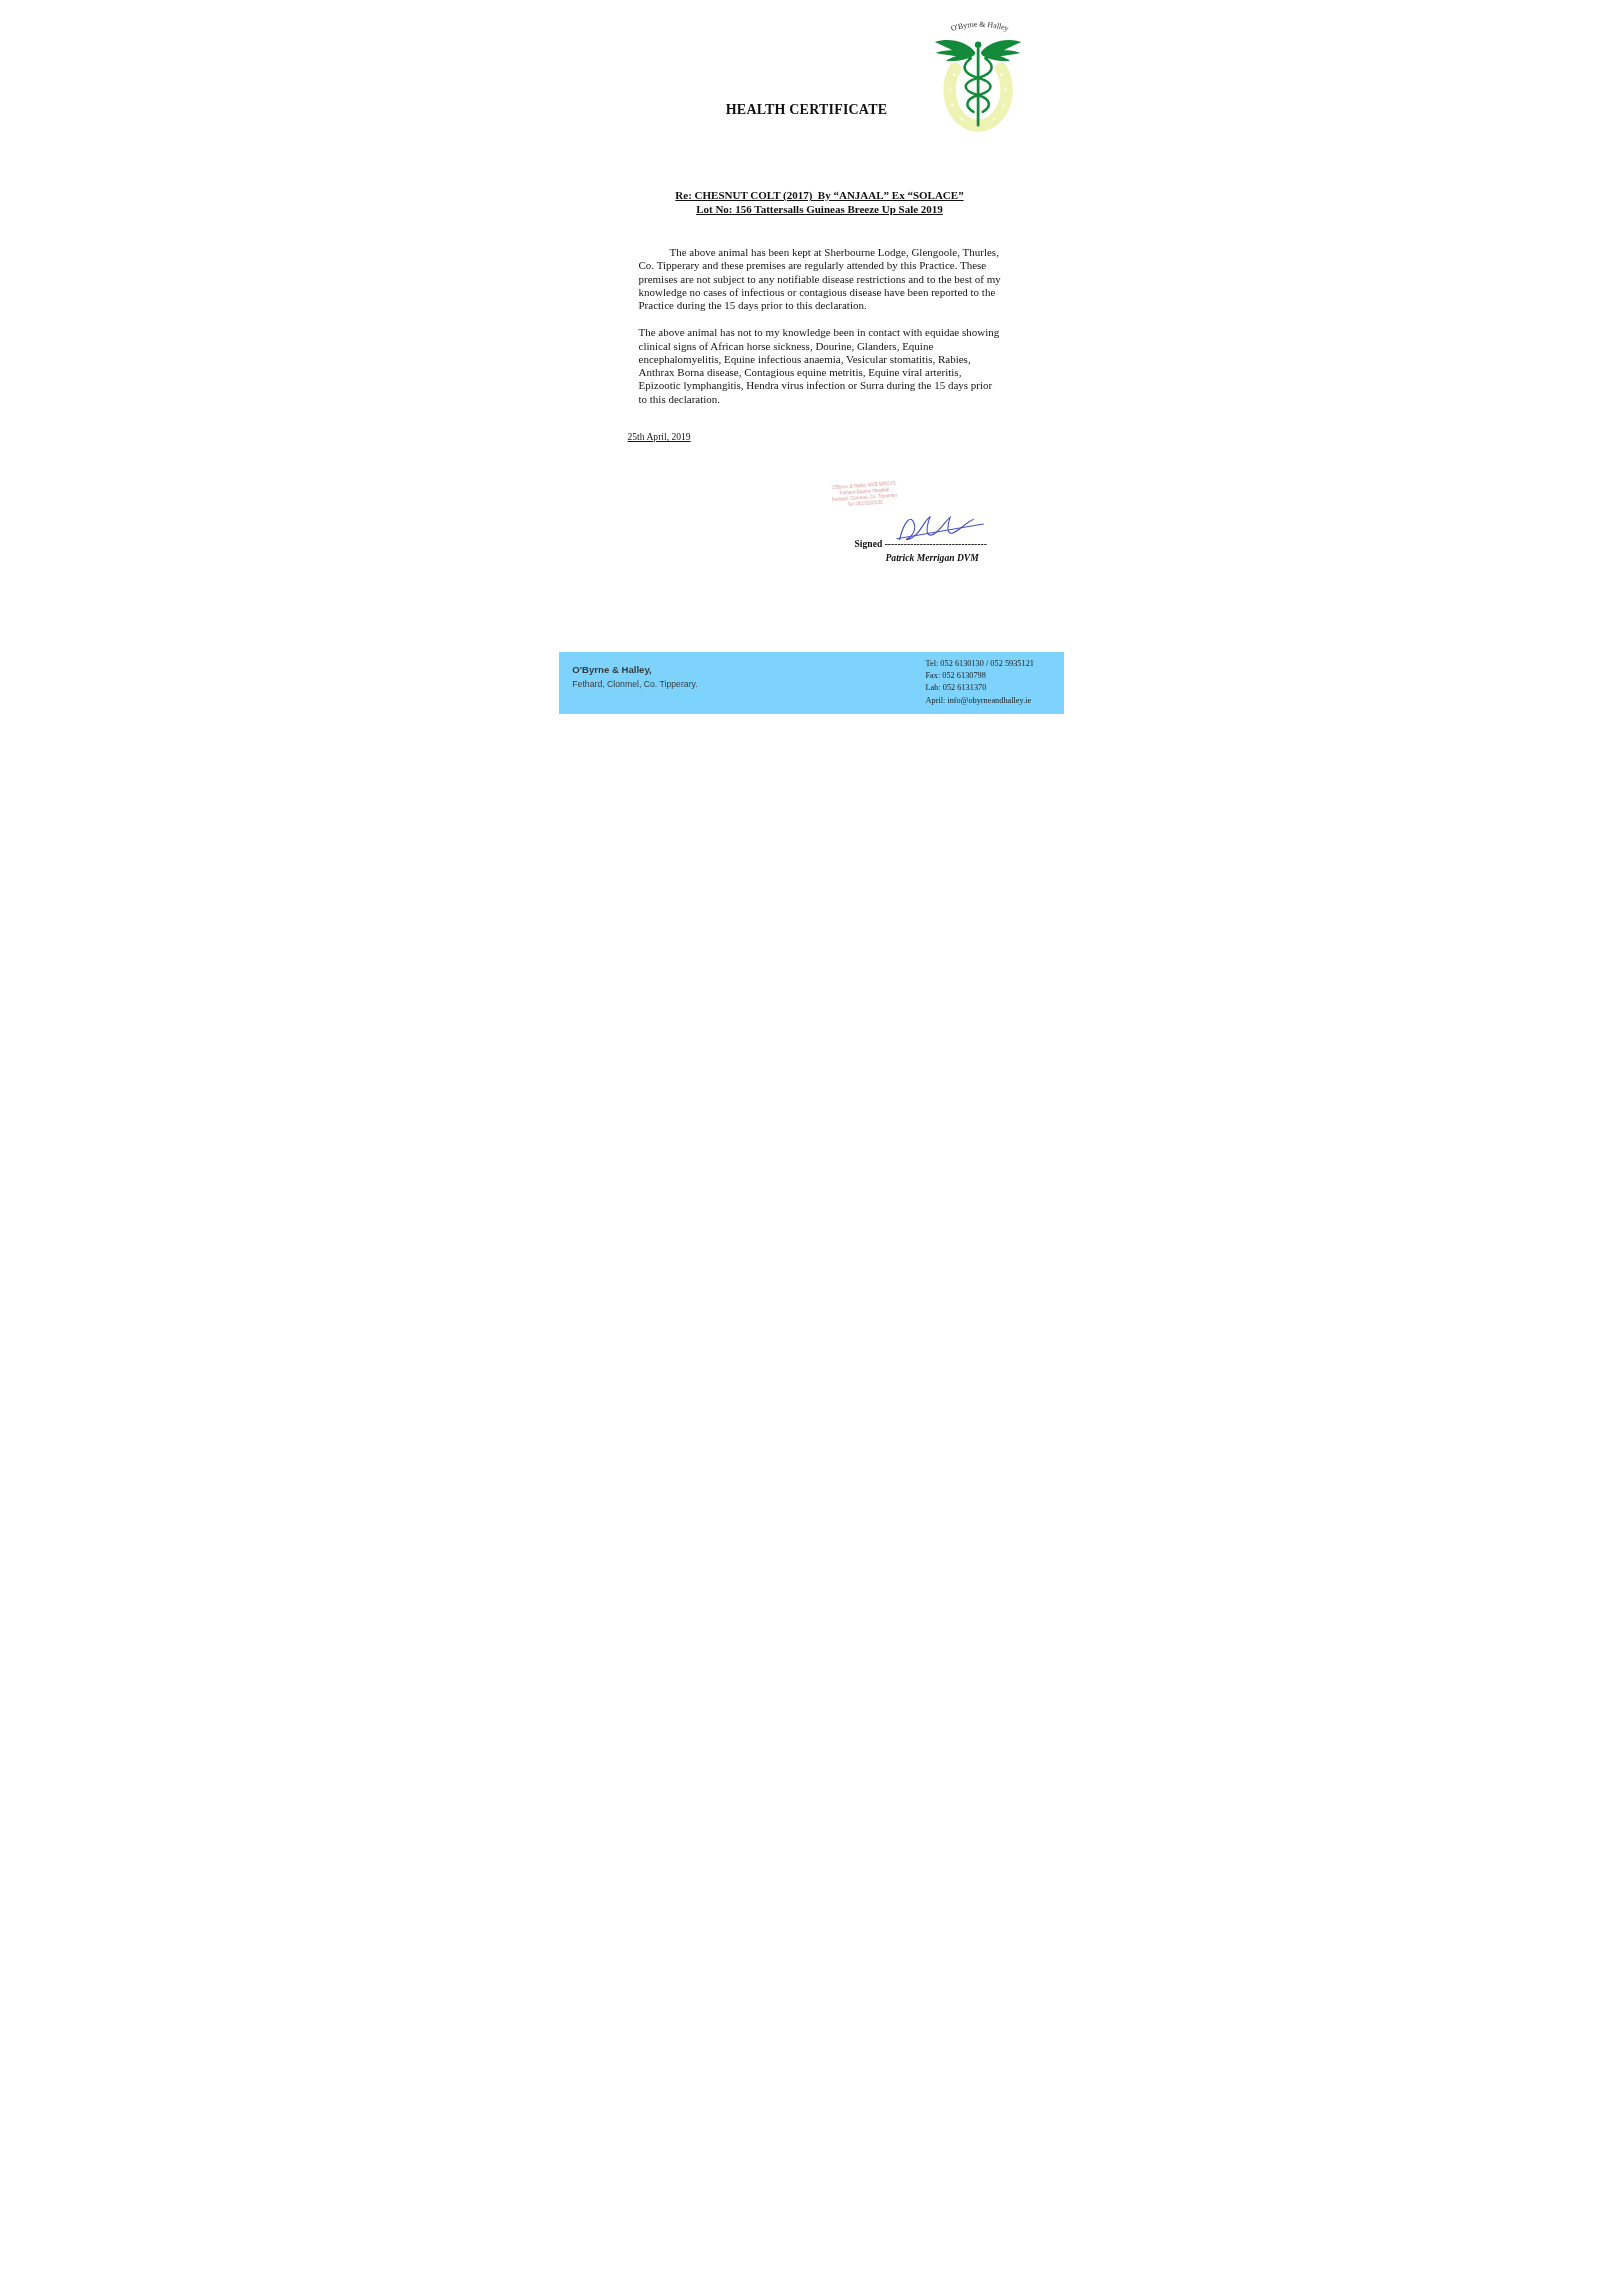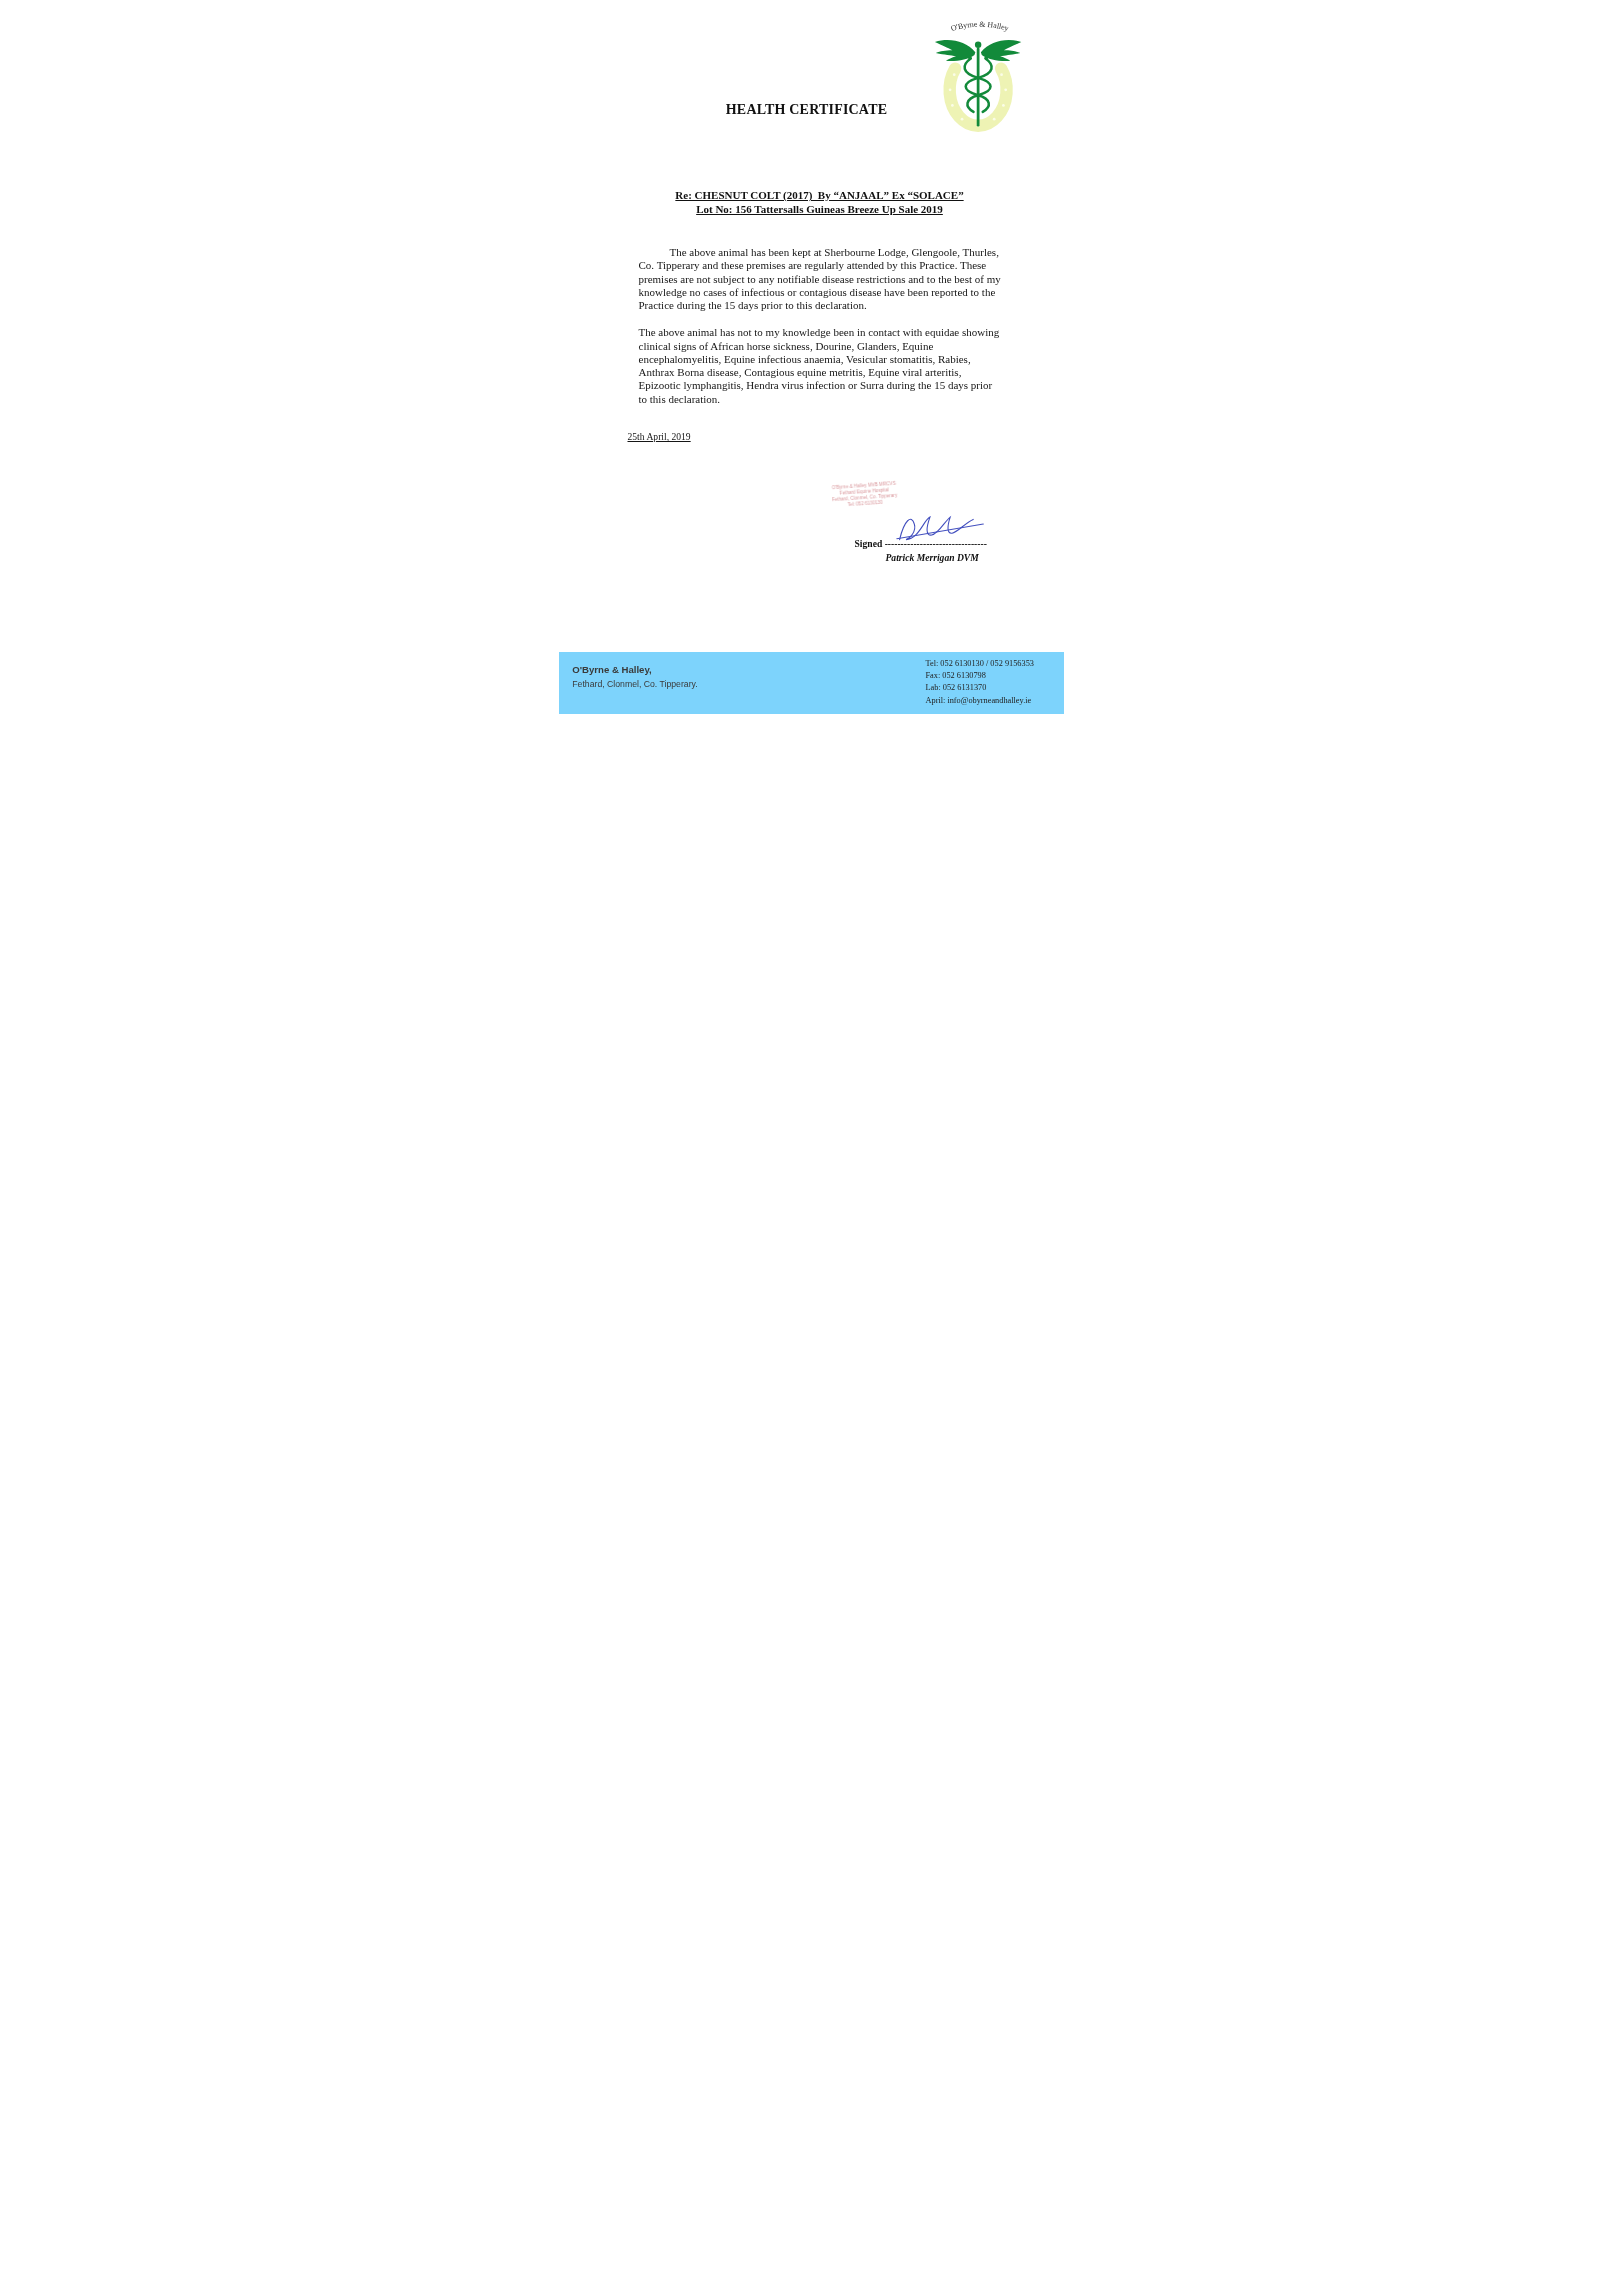--- a/index.html
+++ b/index.html
@@ -129,21 +129,21 @@
     <span>--------------------------------</span>
   </div>
   <div class="signee">Patrick Merrigan DVM</div>
 
   <div class="footer">
     <div class="footer-left">
       <div class="footer-name">O'Byrne &amp; Halley,</div>
       <div class="footer-addr">Fethard, Clonmel, Co. Tipperary.</div>
     </div>
     <div class="footer-right">
-      <div>Tel: 052 6130130 / 052 9156353</div>
+      <div>Tel: 052 6130130 / 052 5935121</div>
       <div>Fax: 052 6130798</div>
       <div>Lab: 052 6131370</div>
       <div>April: info@obyrneandhalley.ie</div>
     </div>
   </div>
 
 </div>
 
 
 </body></html>

